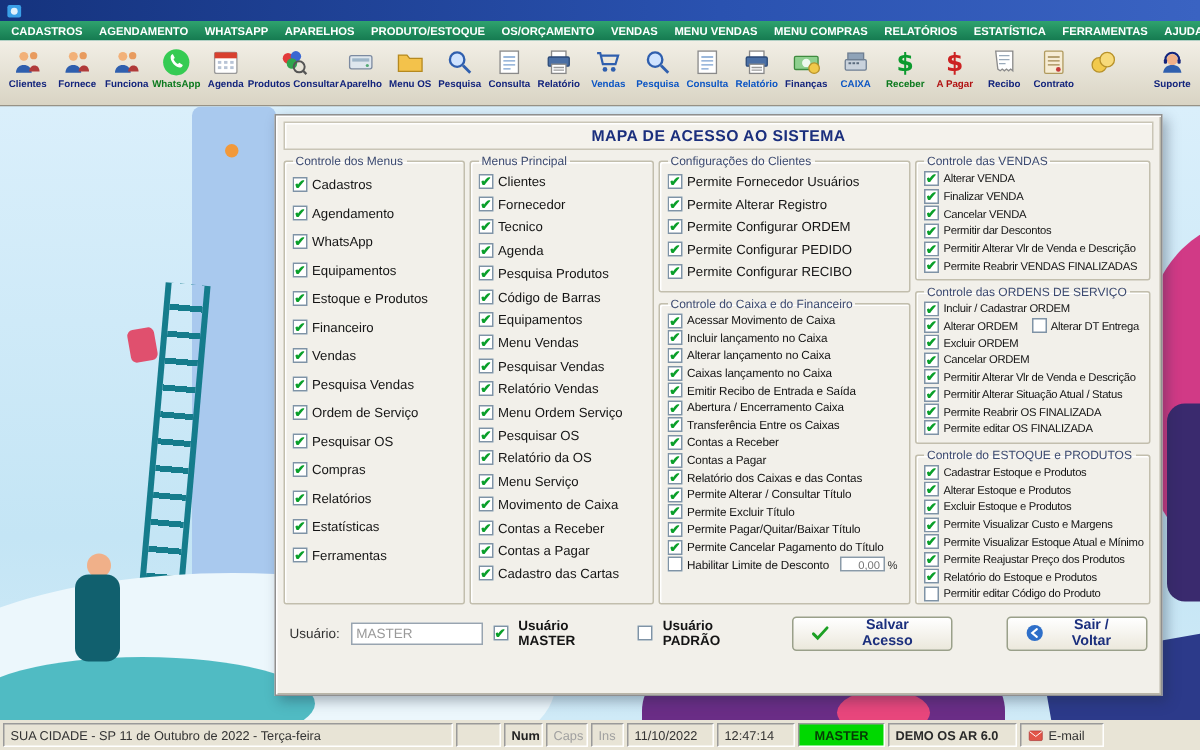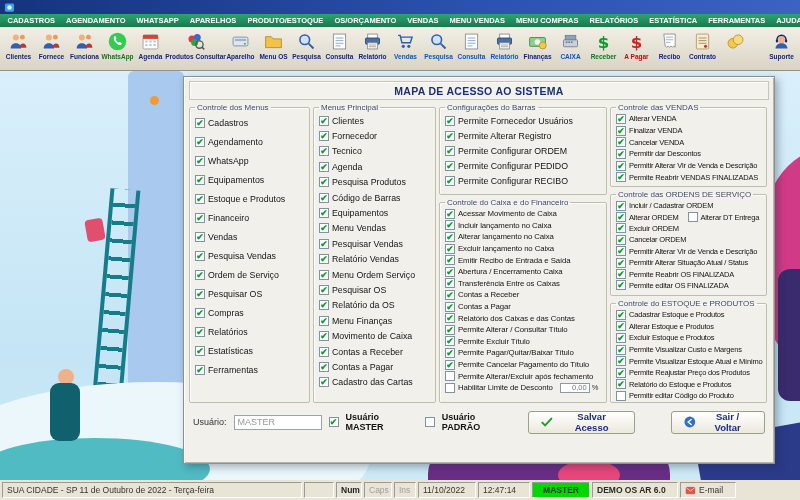--- a/index.html
+++ b/index.html
@@ -668,21 +668,21 @@
   </div>
 
   <div class="chk-row">
     <span class="chk checked">✔</span>
     <span class="chk-label">Relatório da OS</span>
 
   </div>
 
   <div class="chk-row">
     <span class="chk checked">✔</span>
-    <span class="chk-label">Menu Finanças</span>
+    <span class="chk-label">Menu Serviço</span>
 
   </div>
 
   <div class="chk-row">
     <span class="chk checked">✔</span>
     <span class="chk-label">Movimento de Caixa</span>
 
   </div>
 
   <div class="chk-row">
@@ -700,21 +700,21 @@
   <div class="chk-row">
     <span class="chk checked">✔</span>
     <span class="chk-label">Cadastro das Cartas</span>
 
   </div>
 </div>
       </fieldset>
     </div>
     <div class="col col3">
       <fieldset class="groupbox g-config">
-        <legend>Configurações do Barras</legend>
+        <legend>Configurações do Clientes</legend>
         <div>
   <div class="chk-row">
     <span class="chk checked">✔</span>
     <span class="chk-label">Permite Fornecedor Usuários</span>
 
   </div>
 
   <div class="chk-row">
     <span class="chk checked">✔</span>
     <span class="chk-label">Permite Alterar Registro</span>
@@ -756,21 +756,21 @@
   </div>
 
   <div class="chk-row">
     <span class="chk checked">✔</span>
     <span class="chk-label">Alterar lançamento no Caixa</span>
 
   </div>
 
   <div class="chk-row">
     <span class="chk checked">✔</span>
-    <span class="chk-label">Excluir lançamento no Caixa</span>
+    <span class="chk-label">Caixas lançamento no Caixa</span>
 
   </div>
 
   <div class="chk-row">
     <span class="chk checked">✔</span>
     <span class="chk-label">Emitir Recibo de Entrada e Saída</span>
 
   </div>
 
   <div class="chk-row">
@@ -820,25 +820,20 @@
     <span class="chk-label">Permite Pagar/Quitar/Baixar Título</span>
 
   </div>
 
   <div class="chk-row">
     <span class="chk checked">✔</span>
     <span class="chk-label">Permite Cancelar Pagamento do Título</span>
 
   </div>
 
-  <div class="chk-row">
-    <span class="chk unchecked"></span>
-    <span class="chk-label">Permite Alterar/Excluir após fechamento</span>
-
-  </div>
 
   <div class="chk-row">
     <span class="chk unchecked"></span>
     <span class="chk-label">Habilitar Limite de Desconto</span>
 
     <span class="chk-input-wrap">
       <input class="chk-mini" value="0,00" style="">
       <span class="chk-suffix">%</span>
     </span>
   </div>

